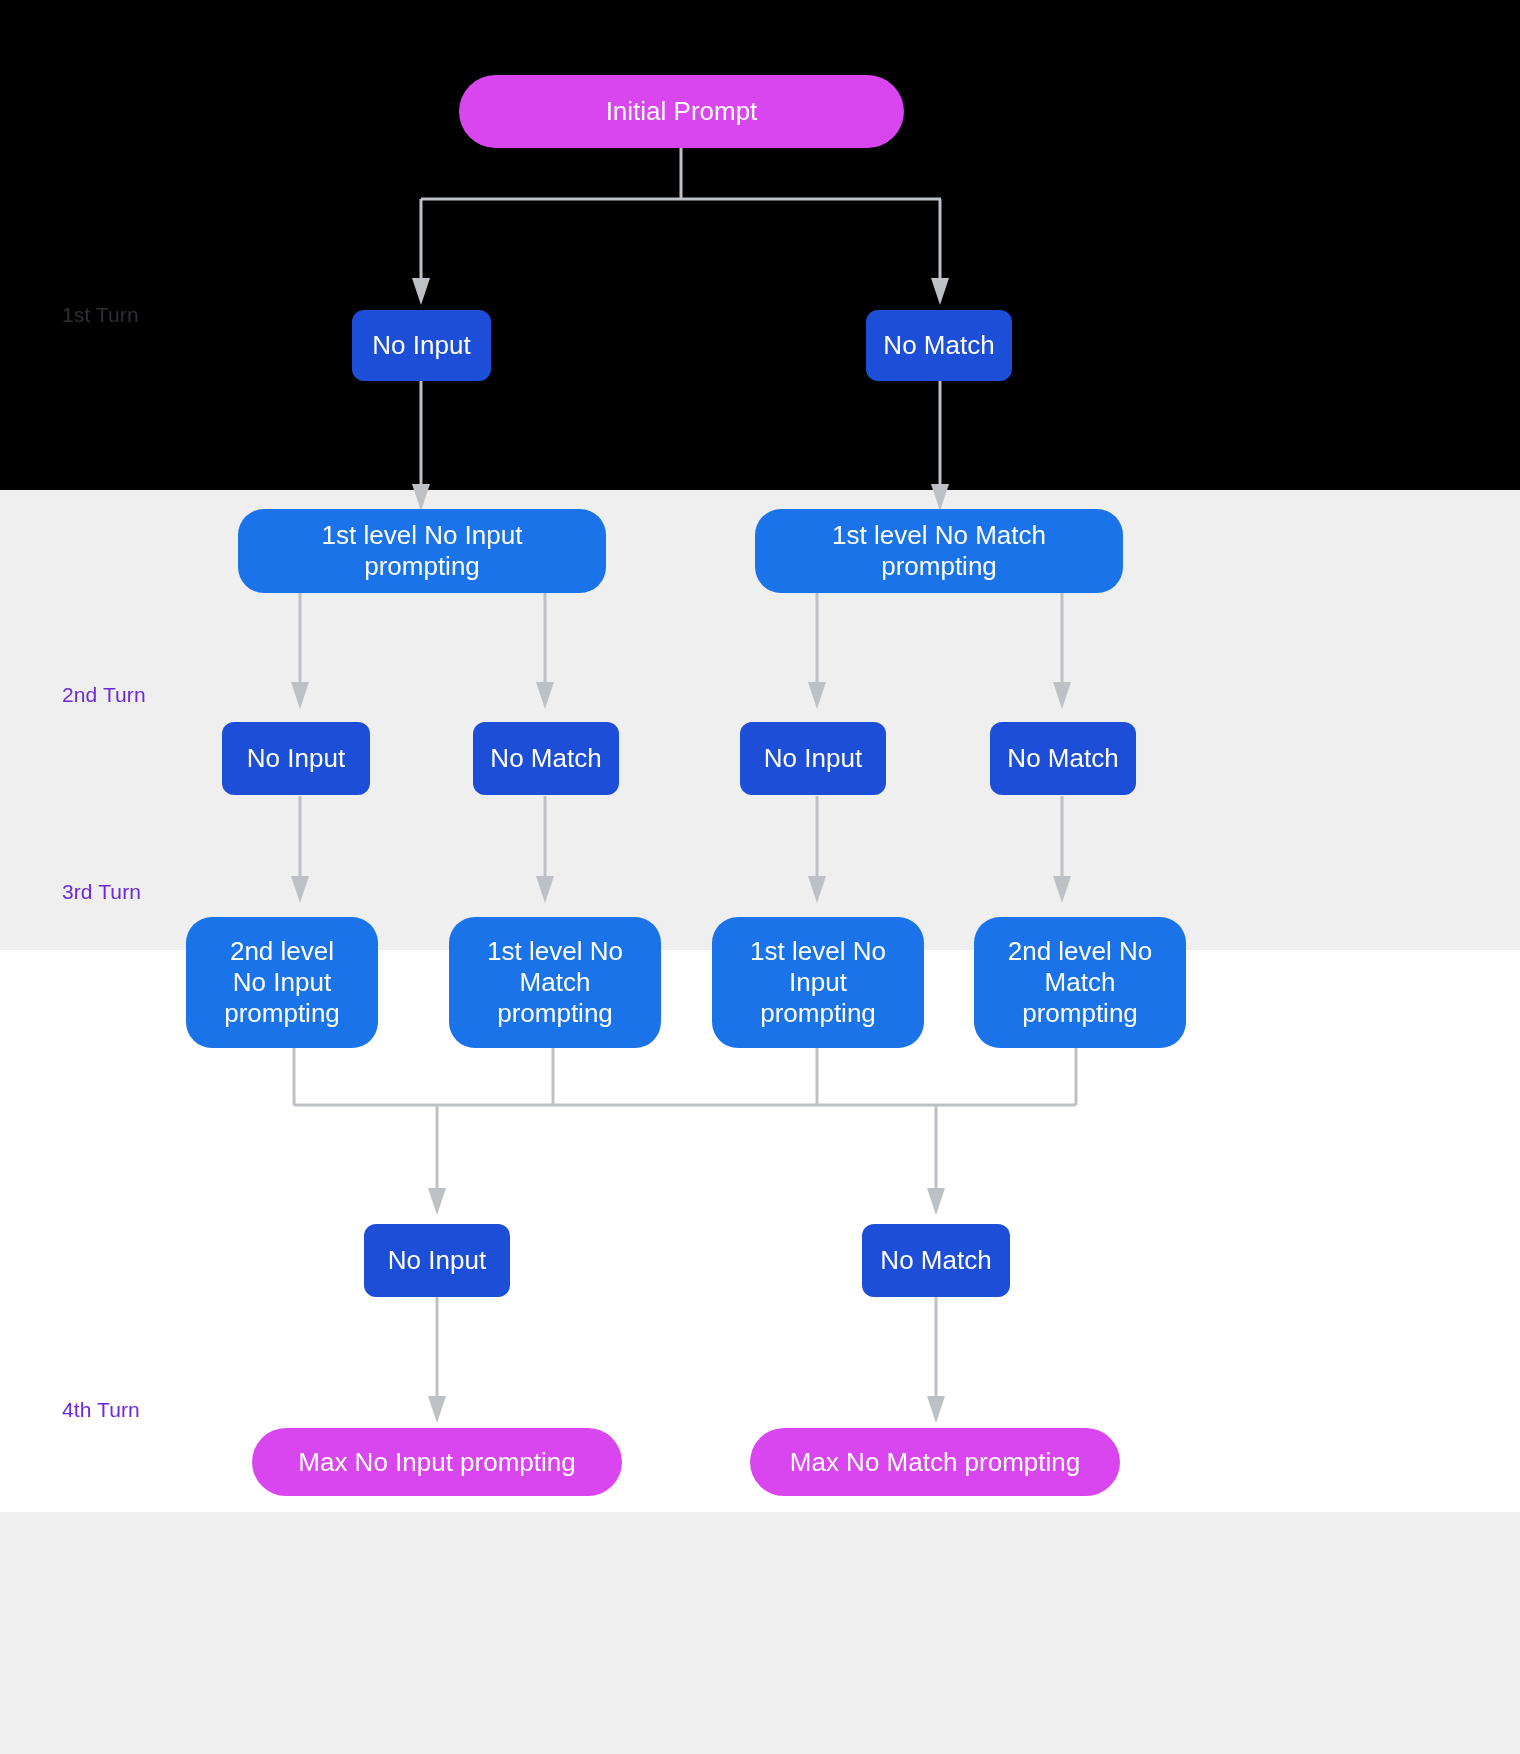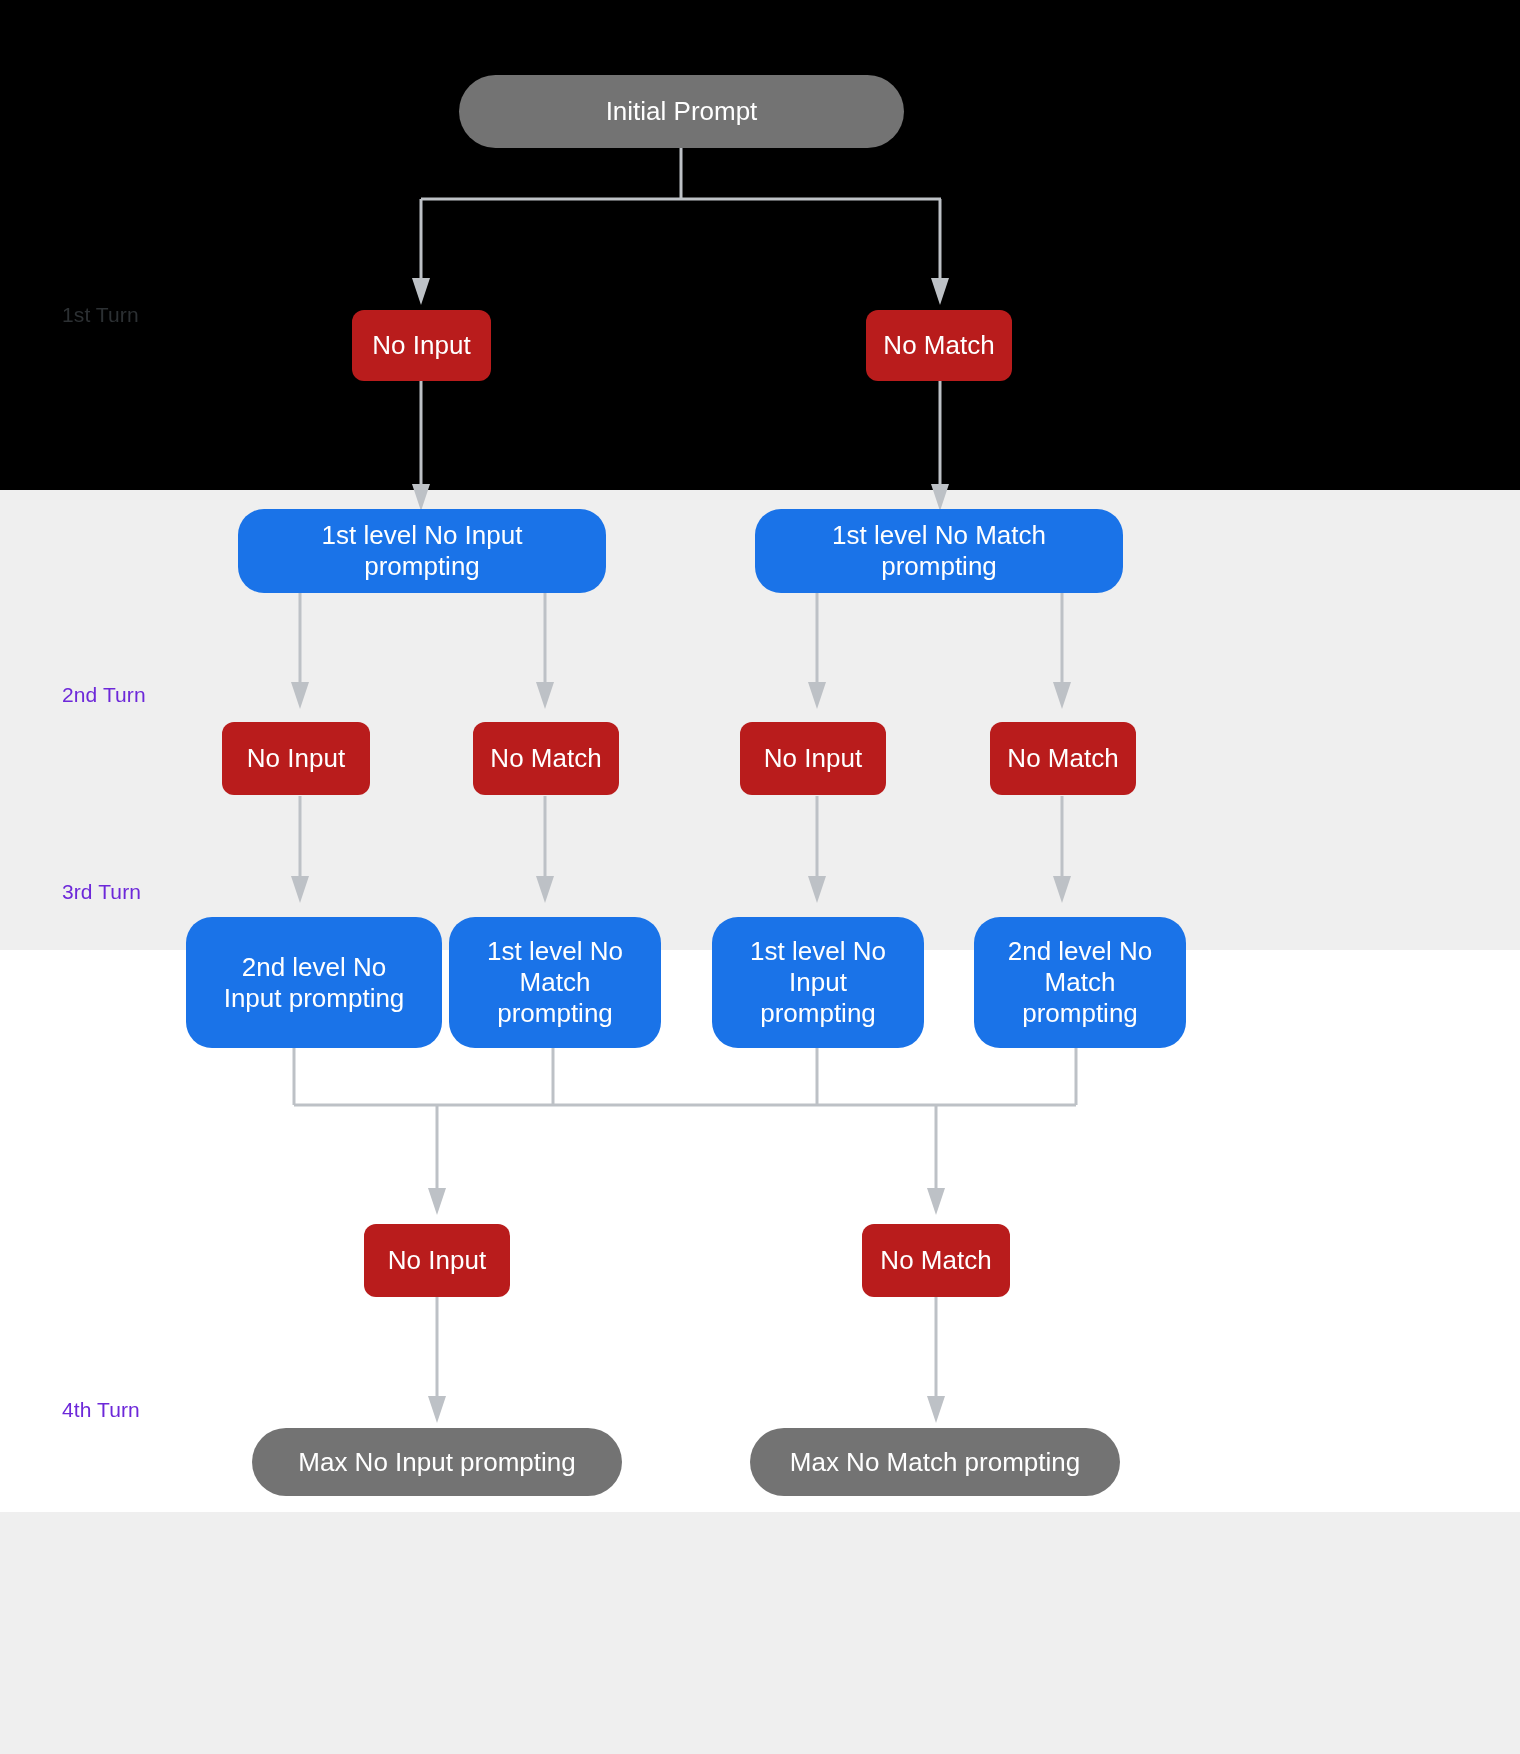--- a/index.html
+++ b/index.html
@@ -38,33 +38,33 @@
     position: absolute;
     display: flex;
     align-items: center;
     justify-content: center;
     text-align: center;
     color: #ffffff;
     box-sizing: border-box;
     line-height: 1.18;
   }
   .node-pill {
-    background: #737373;
+    background: #d946ef;
     border-radius: 999px;
     font-size: 26px;
     padding: 0 18px;
   }
   .node-round {
     background: #1a73e8;
     border-radius: 26px;
     font-size: 26px;
     padding: 0 26px;
   }
   .node-green {
-    background: #b91c1c;
+    background: #1d4ed8;
     border-radius: 12px;
     font-size: 26px;
     padding: 0 12px;
   }
 
   svg.wires {
     position: absolute;
     left: 0;
     top: 0;
     width: 1520px;
@@ -148,21 +148,21 @@
   <div class="node node-green" style="left:866px; top:310px; width:146px; height:71px;">No Match</div>
 
   <div class="node node-round" style="left:238px; top:509px; width:368px; height:84px;">1st level No Input prompting</div>
   <div class="node node-round" style="left:755px; top:509px; width:368px; height:84px;">1st level No Match prompting</div>
 
   <div class="node node-green" style="left:222px; top:722px; width:148px; height:73px;">No Input</div>
   <div class="node node-green" style="left:473px; top:722px; width:146px; height:73px;">No Match</div>
   <div class="node node-green" style="left:740px; top:722px; width:146px; height:73px;">No Input</div>
   <div class="node node-green" style="left:990px; top:722px; width:146px; height:73px;">No Match</div>
 
-  <div class="node node-round" style="left:186px; top:917px; width:256px; height:131px;">2nd level No Input prompting</div>
+  <div class="node node-round" style="left:186px; top:917px; width:192px; height:131px;">2nd level No Input prompting</div>
   <div class="node node-round" style="left:449px; top:917px; width:212px; height:131px;">1st level No Match prompting</div>
   <div class="node node-round" style="left:712px; top:917px; width:212px; height:131px;">1st level No Input prompting</div>
   <div class="node node-round" style="left:974px; top:917px; width:212px; height:131px;">2nd level No Match prompting</div>
 
   <div class="node node-green" style="left:364px; top:1224px; width:146px; height:73px;">No Input</div>
   <div class="node node-green" style="left:862px; top:1224px; width:148px; height:73px;">No Match</div>
 
   <div class="node node-pill" style="left:750px; top:1428px; width:370px; height:68px;">Max No Match prompting</div>
   <div class="node node-pill" style="left:252px; top:1428px; width:370px; height:68px;">Max No Input prompting</div>
 

